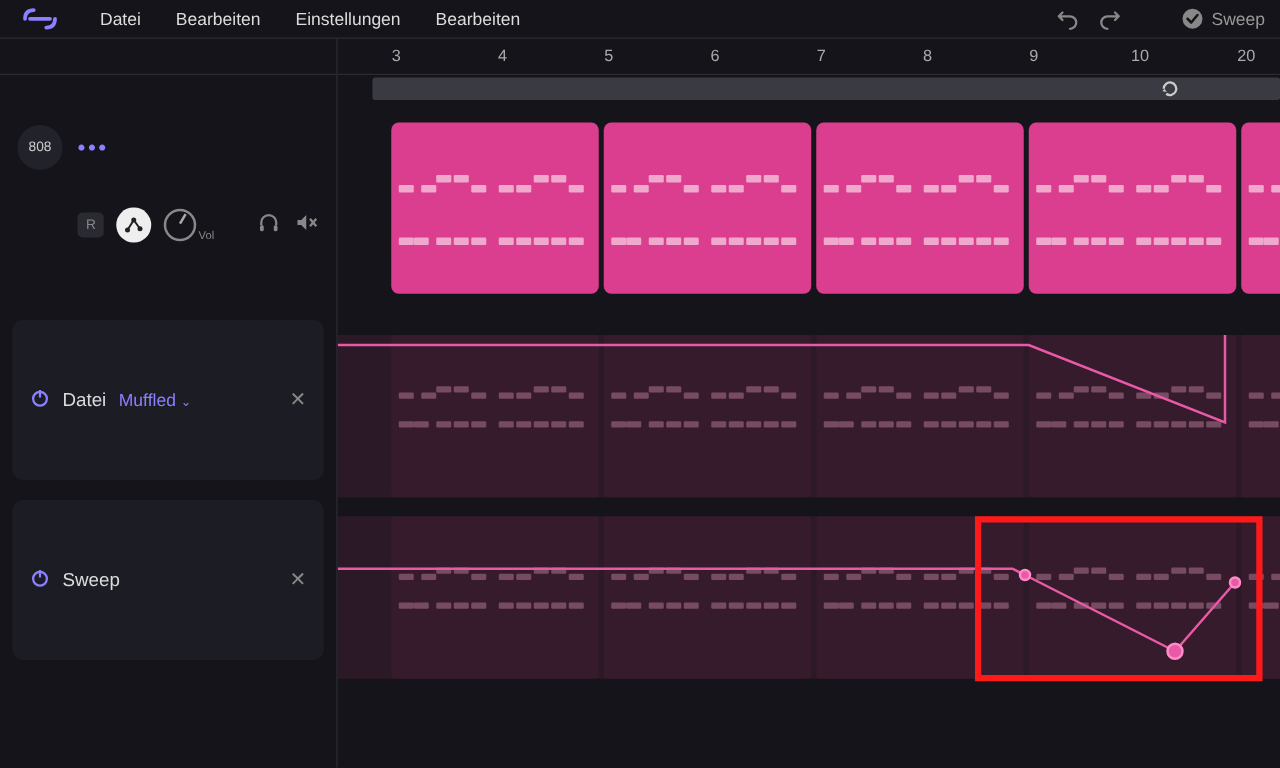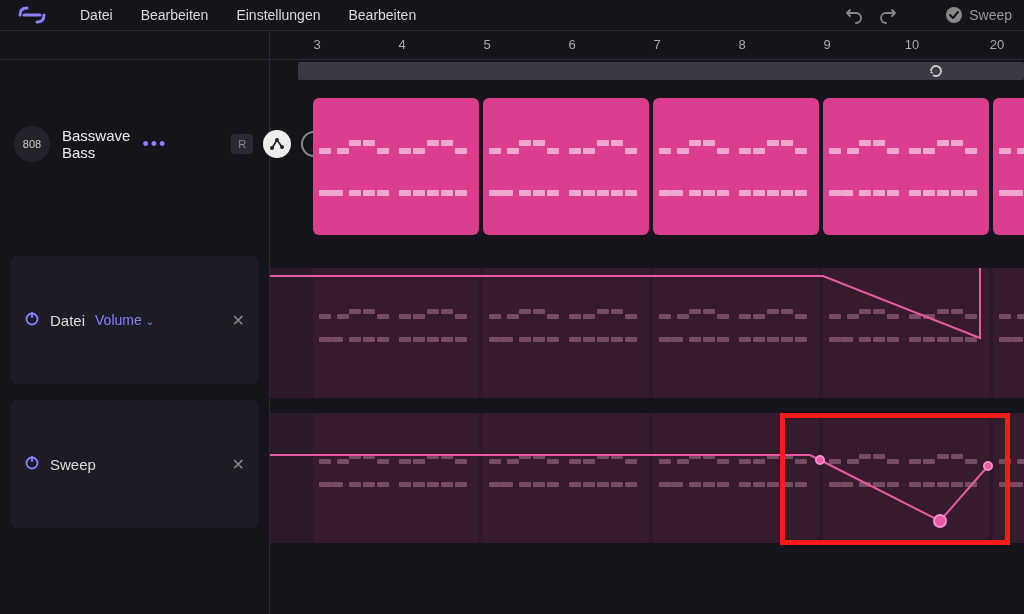--- a/index.html
+++ b/index.html
@@ -18,21 +18,21 @@
   
   .main { display: flex; height: 540px; }
   .left-panel { width: 270px; background: #14141a; border-right: 1px solid #2a2a32; display:flex; flex-direction:column; }
   .timeline-area { flex: 1; position: relative; overflow: hidden; }
   .ruler { height: 30px; display:flex; align-items:center; color:#888; font-size:13px; position:relative; border-bottom:1px solid #2a2a32; }
   .ruler .tick { position:absolute; top:6px; font-size:13px; color:#aaa; transform: translateX(-50%); }
   .playbar { position:absolute; left: 28px; right: 0; top: 2px; height: 18px; background: #3a3a42; border-radius: 2px; }
   .playbar .loop-icon { position:absolute; right: 80px; top: 1px; }
   
   
-  .inst-header { height: 100px; padding: 12px 14px 0 14px; display:flex; flex-direction:row; gap: 16px; }
+  .inst-header { height: 100px; padding: 12px 14px 0 14px; display:flex; flex-direction:column; gap: 30px; }
   .inst-row1 { display:flex; align-items:center; gap: 12px; }
   .inst-badge { width: 36px; height: 36px; border-radius: 50%; background:#22222a; display:flex; align-items:center; justify-content:center; font-size:11px; color:#ccc; }
   .inst-name { flex:1; font-size:15px; color:#eee; }
   .inst-more { color:#8b80ff; font-size:18px; letter-spacing:2px; cursor:pointer; }
   .inst-row2 { display:flex; align-items:center; gap: 10px; padding-left: 48px; }
   .rbadge { width:22px; height:20px; border-radius:4px; background:#2a2a32; display:flex; align-items:center; justify-content:center; font-size:11px; color:#888; }
   .circle-btn { width:28px; height:28px; border-radius:50%; background:#eee; display:flex; align-items:center; justify-content:center; }
   .knob { width:26px; height:26px; border-radius:50%; border:2px solid #888; position:relative; }
   .knob::after { content:""; position:absolute; width:2px; height:9px; background:#aaa; left:50%; top:1px; transform-origin: bottom center; transform: translateX(-50%) rotate(30deg); }
   .knob-label { font-size:9px; color:#888; }
@@ -124,21 +124,20 @@
     </div>
   </div>
 </div>
 
 <div class="main">
 
   <div class="left-panel">
     <div class="inst-header">
       <div class="inst-row1">
         <div class="inst-badge">808</div>
-        <div class="inst-name">Basswave Bass</div>
         <div class="inst-more">•••</div>
       </div>
       <div class="inst-row2">
         <div class="rbadge">R</div>
         <div class="circle-btn">
           <svg width="18" height="18" viewBox="0 0 18 18">
               <circle cx="4" cy="13" r="2" fill="#222"></circle>
               <circle cx="9" cy="5" r="2" fill="#222"></circle>
               <circle cx="14" cy="12" r="2" fill="#222"></circle>
               <path d="M4 13 L9 5 L14 12" stroke="#222" stroke-width="1.6" fill="none"></path>
@@ -168,21 +167,21 @@
     <div style="height:56px"></div>
 
     <div class="lane-box">
       <span class="power">
         <svg width="16" height="16" viewBox="0 0 16 16">
             <circle cx="8" cy="9" r="5.5" stroke="#8b80ff" stroke-width="1.8" fill="none"></circle>
             <line x1="8" y1="2" x2="8" y2="8" stroke="#8b80ff" stroke-width="1.8"></line>
           </svg>
       </span>
       <span class="lane-name">Datei</span>
-      <span class="lane-preset"><span>Volume</span> <span style="font-size:10px">⌄</span></span>
+      <span class="lane-preset"><span>Muffled</span> <span style="font-size:10px">⌄</span></span>
       <span class="lane-close">✕</span>
     </div>
 
     <div class="lane-box" style="margin-top:16px">
       <span class="power">
         <svg width="16" height="16" viewBox="0 0 16 16">
             <circle cx="8" cy="9" r="5.5" stroke="#8b80ff" stroke-width="1.8" fill="none"></circle>
             <line x1="8" y1="2" x2="8" y2="8" stroke="#8b80ff" stroke-width="1.8"></line>
           </svg>
       </span>

